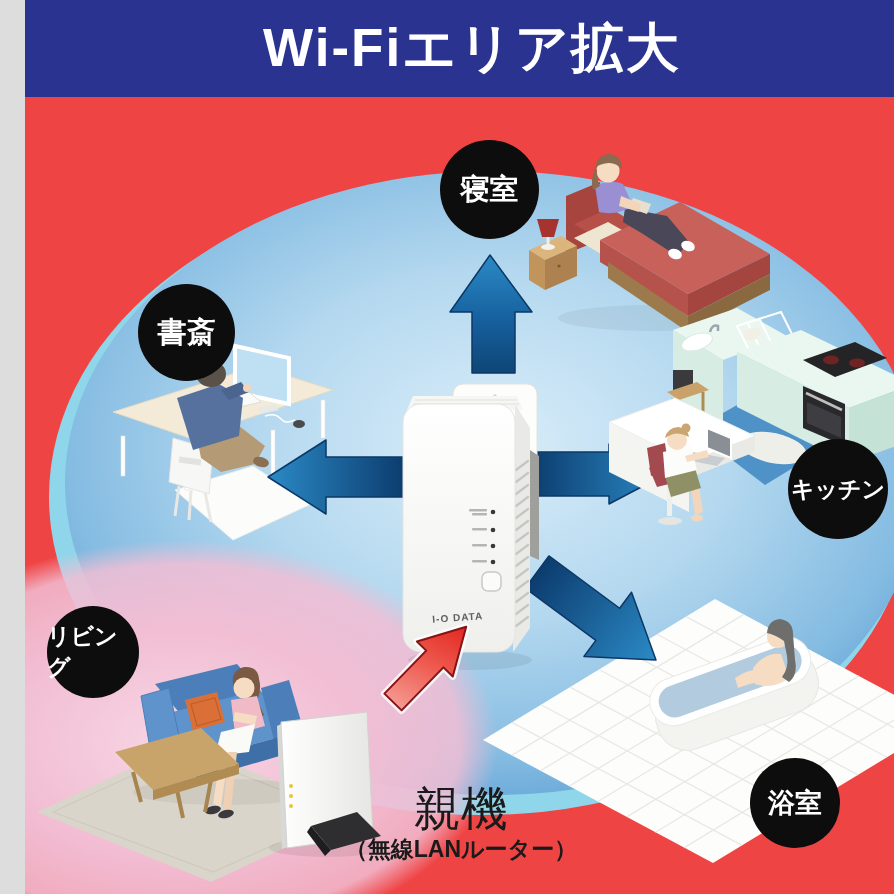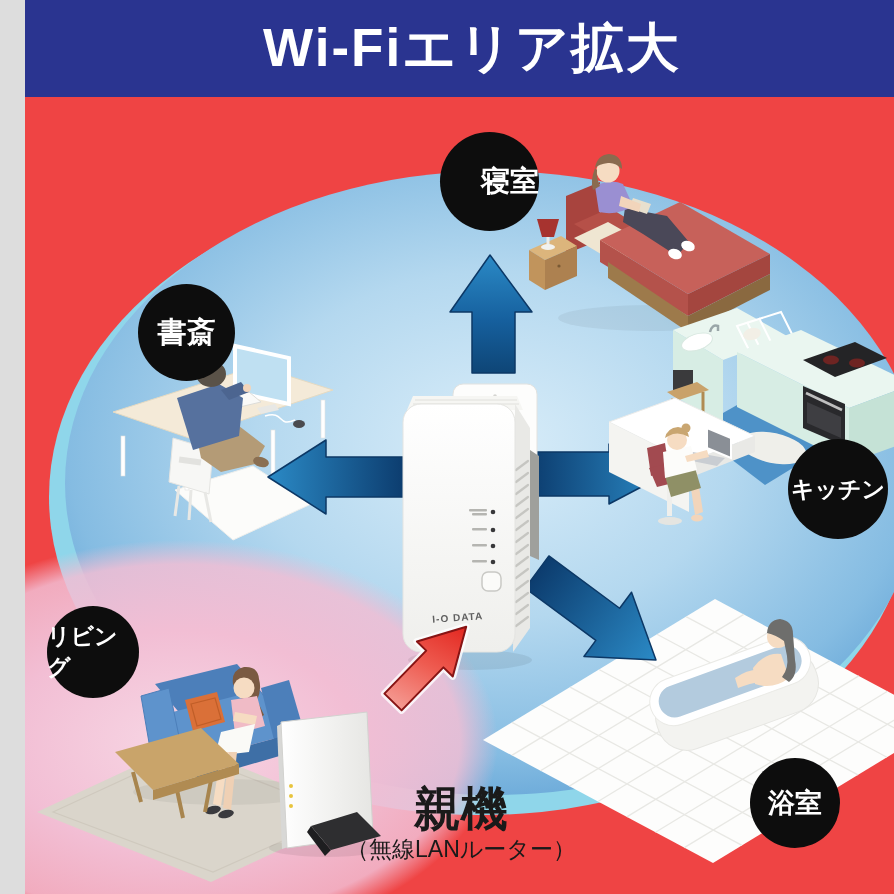--- a/index.html
+++ b/index.html
@@ -4,28 +4,28 @@
 <style>
   html,body{margin:0;padding:0;background:#DDD;}
   .stage{position:relative;width:894px;height:894px;background:#ef4444;overflow:hidden;
          font-family:"Liberation Sans","DejaVu Sans",sans-serif;margin-left:25px;}
   .banner{position:absolute;left:0;top:0;width:894px;height:97px;background:#2A3490;
           display:flex;align-items:center;justify-content:center;z-index:30;}
   .banner .title{color:#FFFFFF;font-size:53px;font-weight:800;letter-spacing:2px;}
   .scene{position:absolute;left:0;top:0;z-index:1;}
   .room-label{position:absolute;background:#0D0D0D;border-radius:50%;color:#FFFFFF;
           display:flex;align-items:center;justify-content:center;font-weight:bold;z-index:20;}
-  #lbl-bedroom{left:415px;top:132px;width:99px;height:99px;font-size:29px;justify-content:flex-end;}
+  #lbl-bedroom{left:415px;top:140px;width:99px;height:99px;font-size:29px;}
   #lbl-study{left:113px;top:284px;width:97px;height:97px;font-size:29px;}
   #lbl-kitchen{left:763px;top:439px;width:100px;height:100px;font-size:23px;text-align:center;}
   #lbl-living{left:22px;top:606px;width:92px;height:92px;font-size:23px;}
   #lbl-bath{left:725px;top:758px;width:90px;height:90px;font-size:27px;}
   .caption{position:absolute;left:296px;top:784px;width:280px;text-align:center;z-index:20;color:#1A1A1A;}
-  .caption .main{font-size:47px;font-weight:700;line-height:1.05;}
-  .caption .sub{font-size:23px;font-weight:400;margin-top:1px;}
+  .caption .main{font-size:47px;font-weight:400;line-height:1.05;}
+  .caption .sub{font-size:23px;font-weight:700;margin-top:1px;}
 </style>
 </head>
 <body>
 
 <div class="stage">
 
   <div class="banner">
     <span class="title">Wi-Fiエリア拡大</span>
   </div>
 

